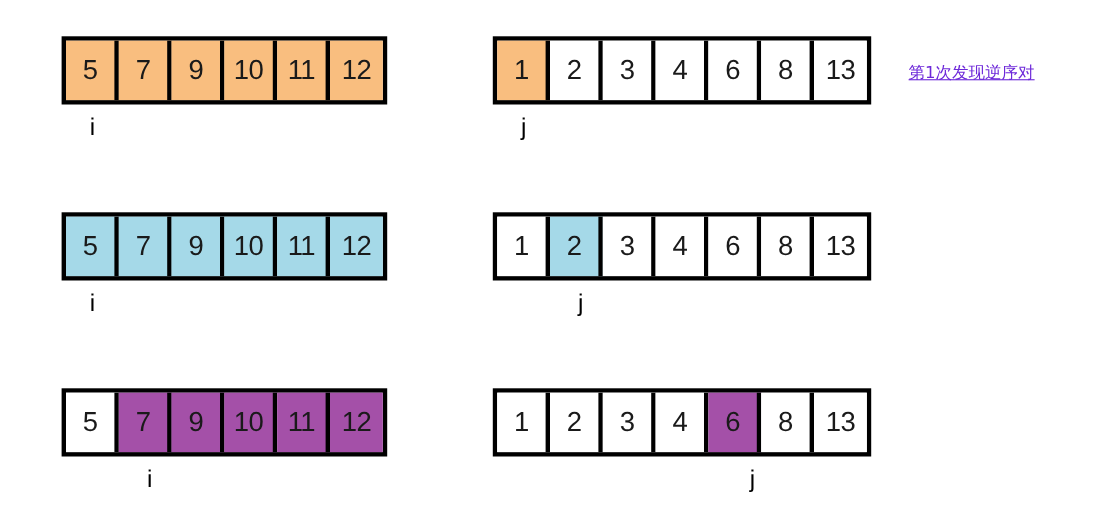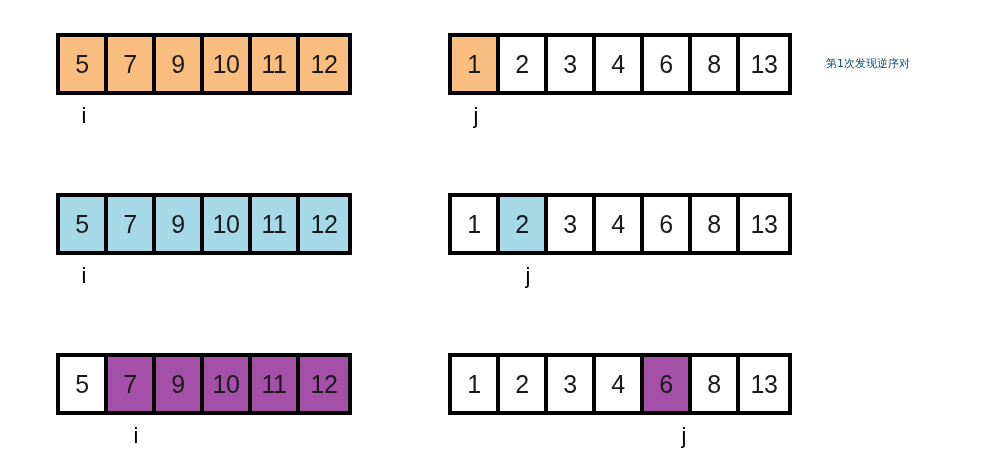--- a/index.html
+++ b/index.html
@@ -66,25 +66,26 @@
     position: absolute;
     font-size: 22px;
     line-height: 1;
     color: #000000;
     transform: translateX(-50%);
   }
 
   
   .annotation {
     position: absolute;
-    font-size: 11px;
+    font-size: 15px;
     line-height: 1.2;
-    color: #0c4a6e;
+    color: #6d28d9;
     white-space: nowrap;
     font-family: "DejaVu Sans", "Liberation Sans", sans-serif;
+    text-decoration: underline;
   }
 </style>
 </head>
 <body>
 
 <div class="stage">
 
   <div class="row" style="top:33px;">
     <div class="array left" id="arr-1-left">
         <div class="cell fill-orange">5</div>

